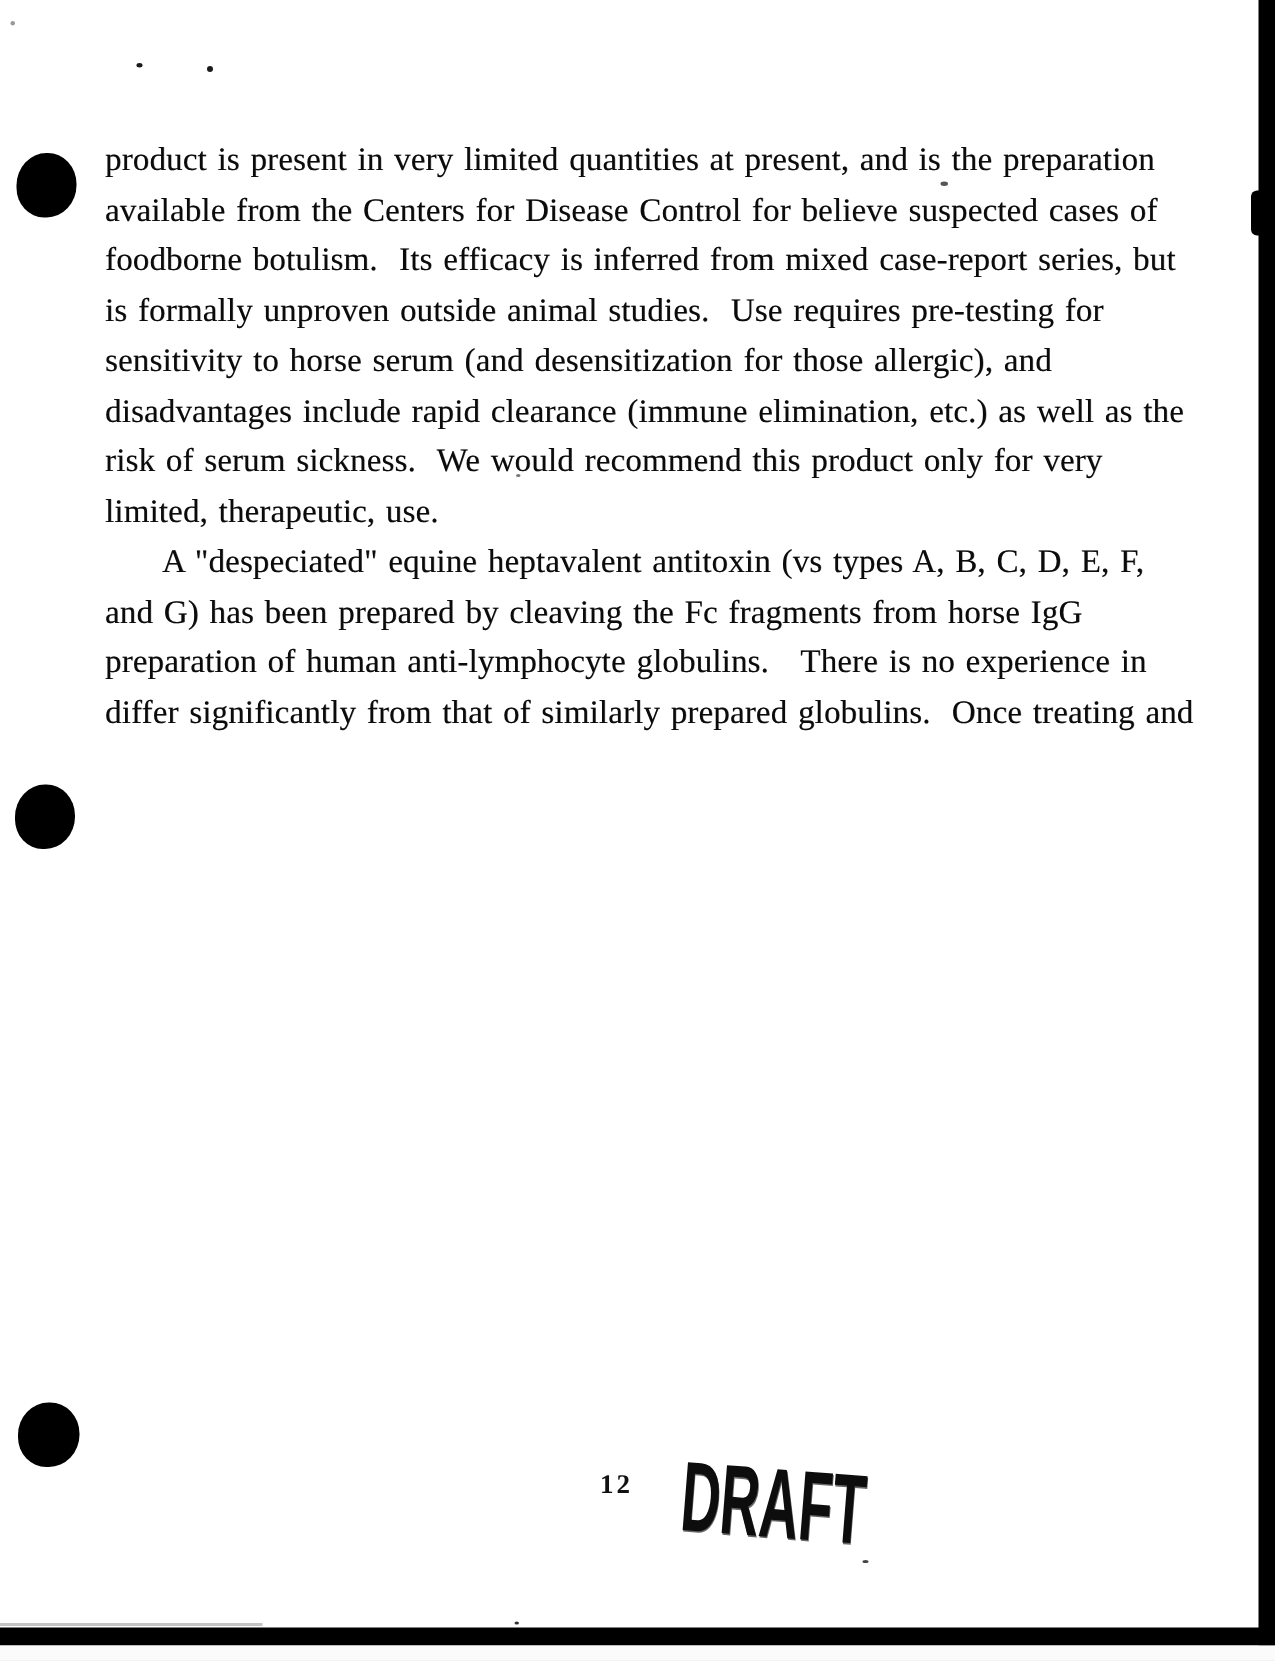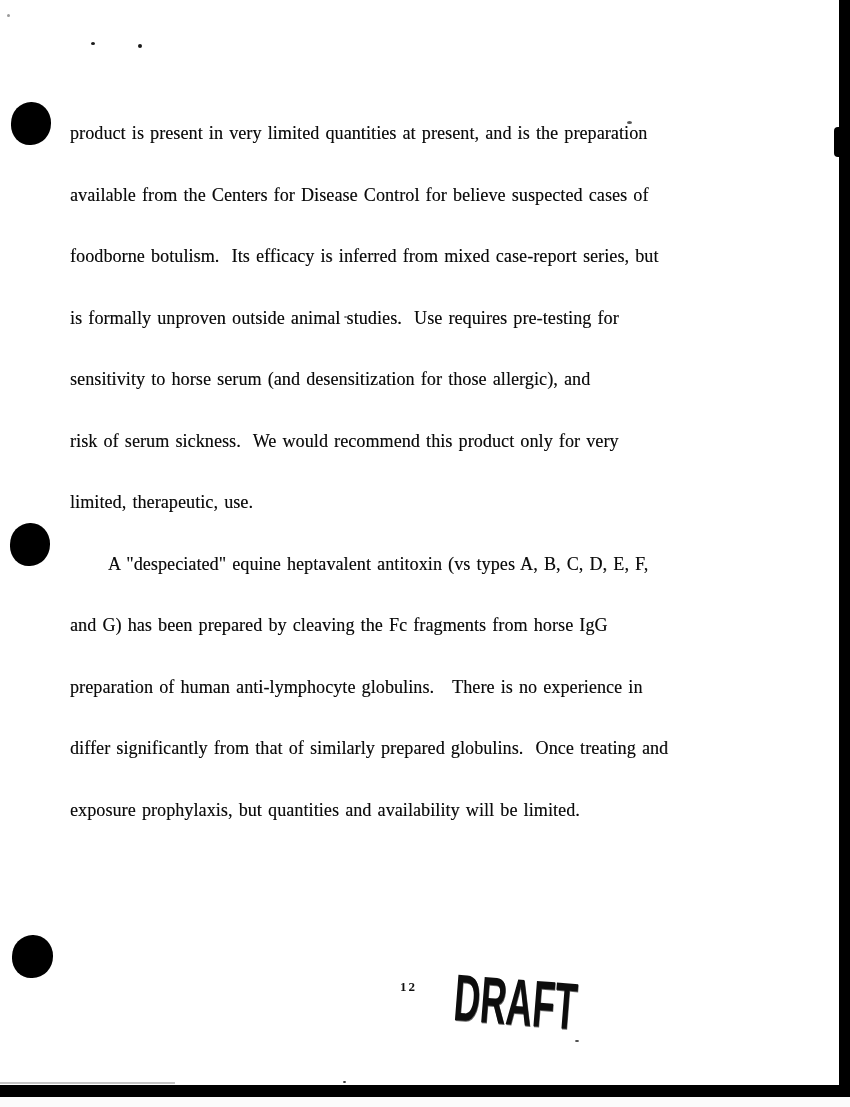--- a/index.html
+++ b/index.html
@@ -15,35 +15,34 @@
   .textblock {
     position: absolute;
     left: 70px;
     top: 89px;
     width: 700px;
     color: #0b0b0b;
   }
   .text-line {
     height: 33.55px;
     line-height: 33.55px;
-    font-size: 18px;
+    font-size: 22px;
     white-space: pre;
     word-spacing: 1.5px;
     letter-spacing: 0.1px;
     text-shadow: 0.3px 0.3px 0 rgba(0,0,0,0.45);
-    margin-top: 28px;
   }
   .text-line.indent { padding-left: 38px; }
 
   
   .pagenum {
     position: absolute;
     left: 400px;
     top: 979px;
-    font-size: 13px;
+    font-size: 18px;
     font-weight: bold;
     letter-spacing: 2px;
     color: #111;
   }
 
   
   .draft {
     position: absolute;
     left: 457px;
     top: 964px;
@@ -101,27 +100,27 @@
   <div class="hole hole-1"></div>
   <div class="hole hole-2"></div>
   <div class="hole hole-3"></div>
 
   <div class="textblock">
     <div class="text-line">product is present in very limited quantities at present, and is the preparation</div>
     <div class="text-line">available from the Centers for Disease Control for believe suspected cases of</div>
     <div class="text-line">foodborne botulism.  Its efficacy is inferred from mixed case-report series, but</div>
     <div class="text-line">is formally unproven outside animal studies.  Use requires pre-testing for</div>
     <div class="text-line">sensitivity to horse serum (and desensitization for those allergic), and</div>
+    <div class="text-line">disadvantages include rapid clearance (immune elimination, etc.) as well as the</div>
     <div class="text-line">risk of serum sickness.  We would recommend this product only for very</div>
     <div class="text-line">limited, therapeutic, use.</div>
     <div class="text-line indent">A "despeciated" equine heptavalent antitoxin (vs types A, B, C, D, E, F,</div>
     <div class="text-line">and G) has been prepared by cleaving the Fc fragments from horse IgG</div>
     <div class="text-line">preparation of human anti-lymphocyte globulins.   There is no experience in</div>
     <div class="text-line">differ significantly from that of similarly prepared globulins.  Once treating and</div>
-    <div class="text-line">exposure prophylaxis, but quantities and availability will be limited.</div>
   </div>
 
   <div class="pagenum">12</div>
   <div class="draft">DRAFT</div>
 
   <div class="edge-right"></div>
   <div class="edge-right-bump"></div>
   <div class="edge-bottom-grayline"></div>
   <div class="edge-bottom"></div>
   <div class="below-bar"></div>

